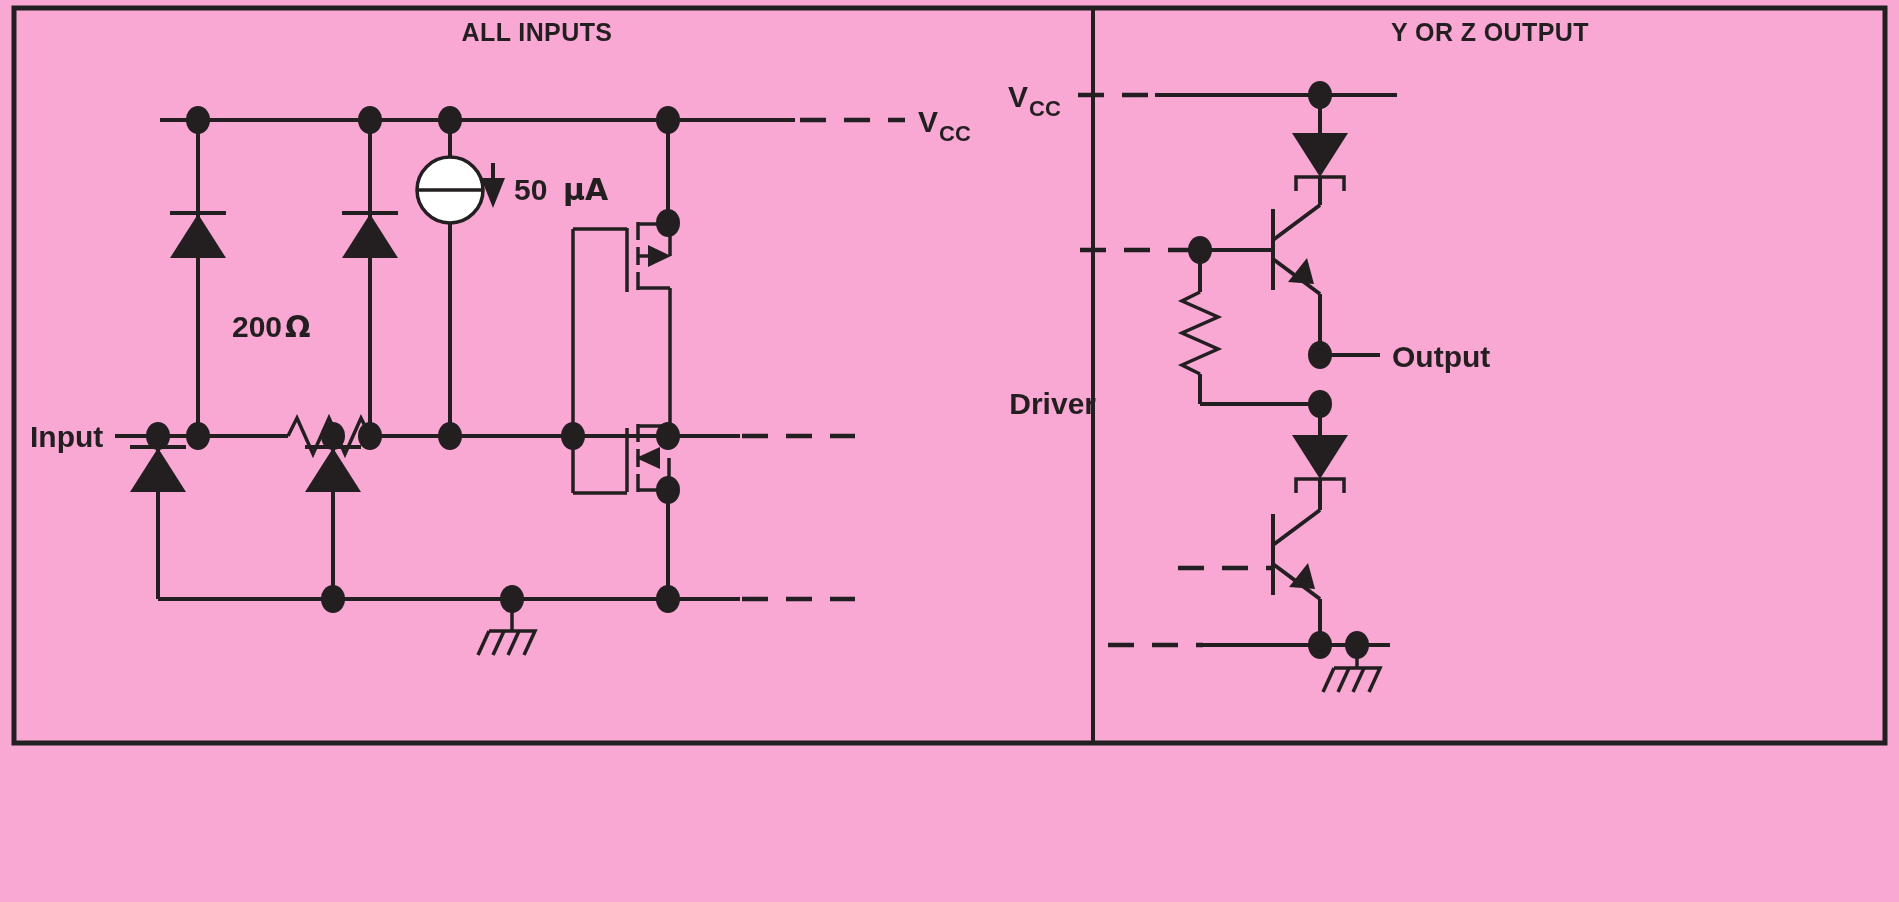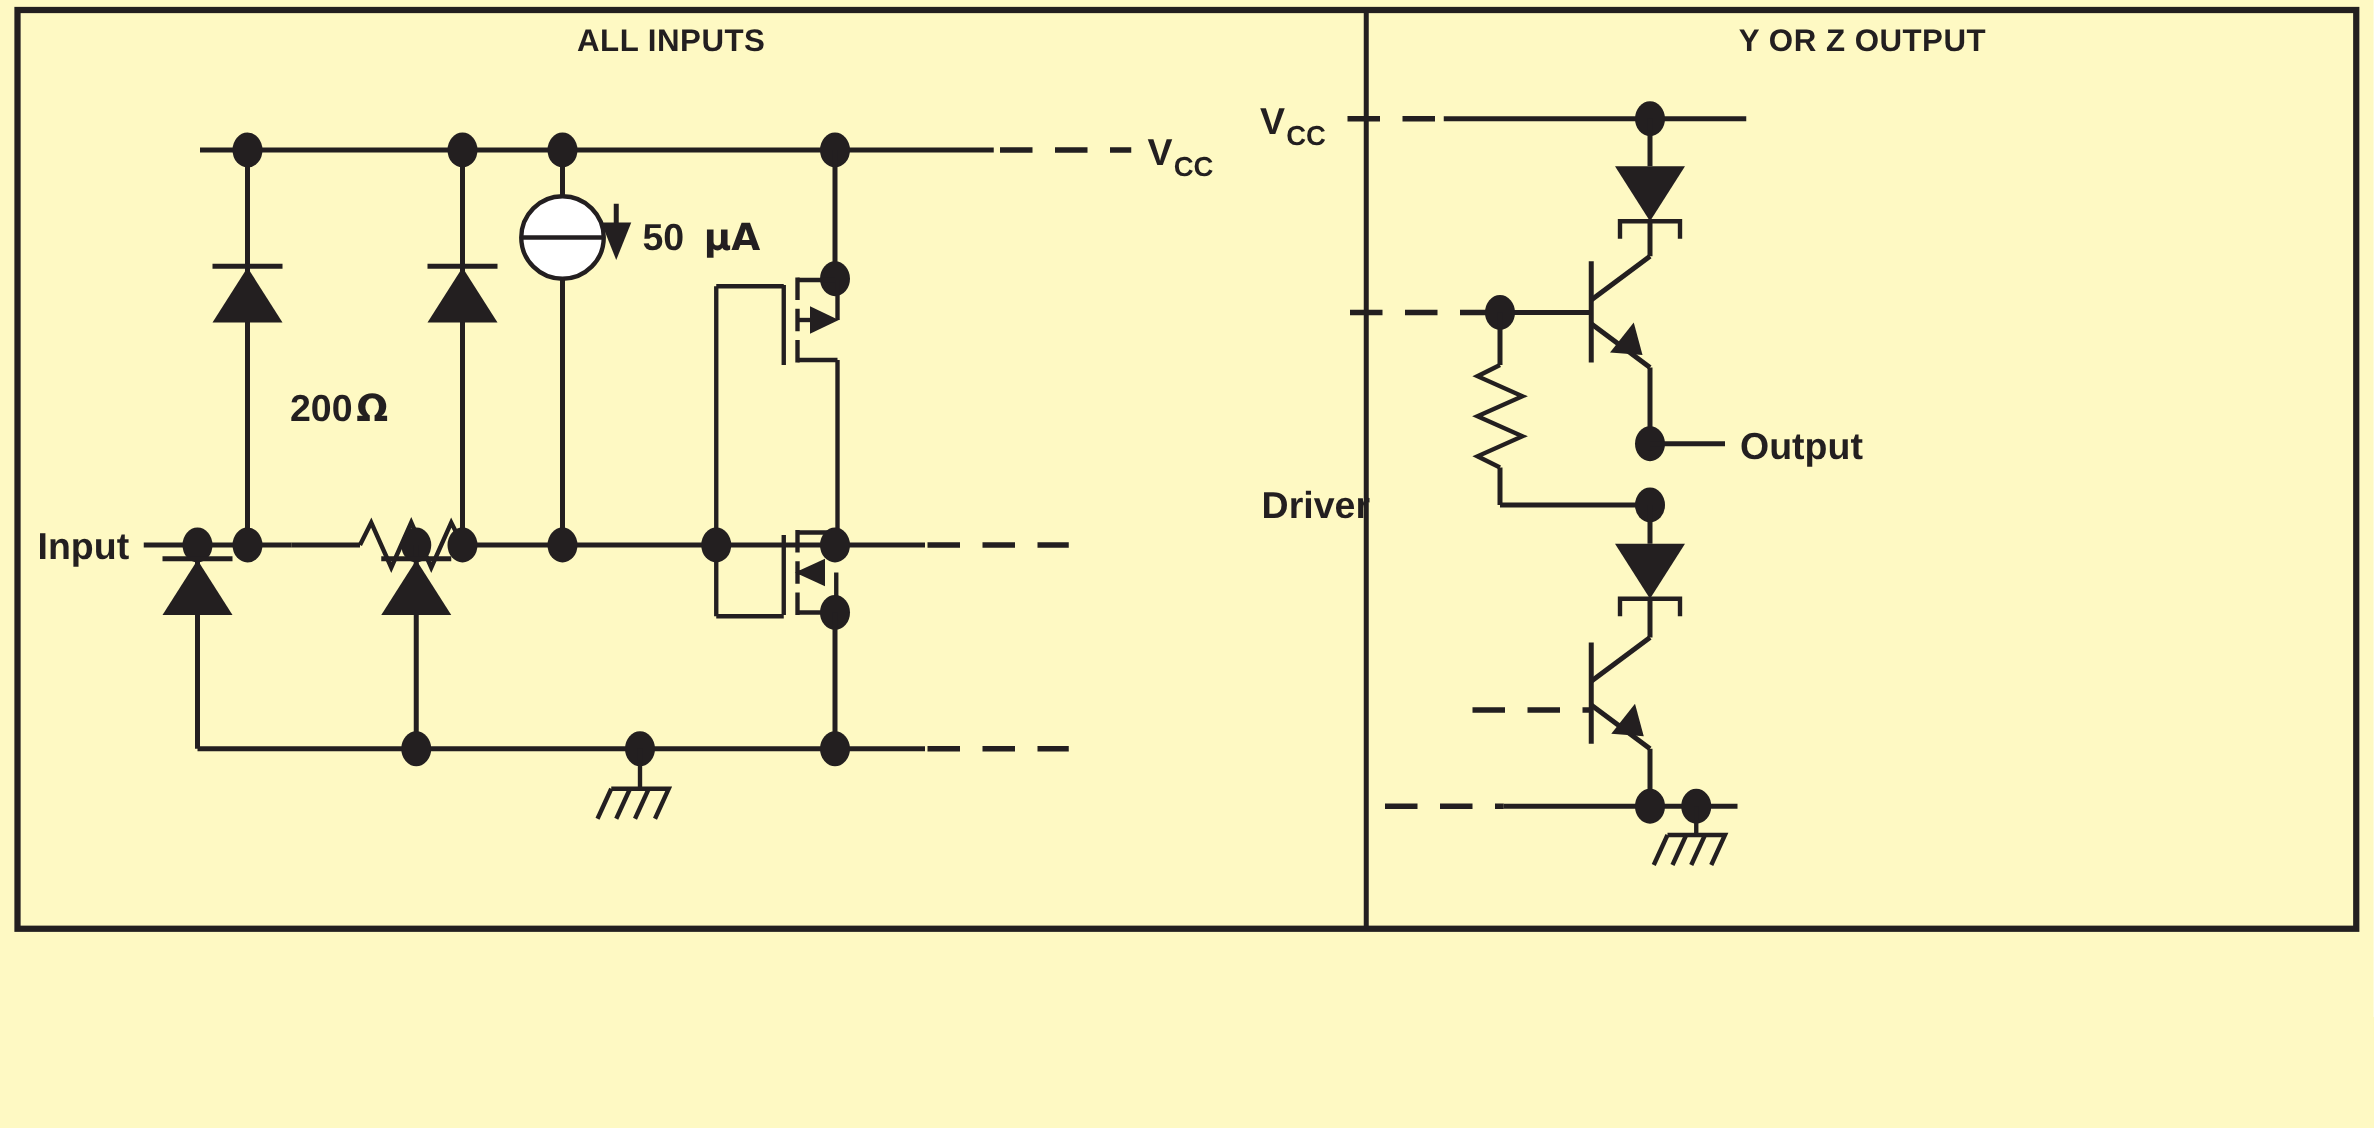--- a/index.html
+++ b/index.html
@@ -11,21 +11,21 @@
   body {
     font-family: "Liberation Sans", sans-serif;
     width: 1899px;
     height: 902px;
     overflow: hidden;
   }
   #root {
     position: relative;
     width: 1899px;
     height: 902px;
-    background: #fef9c3;
+    background: #f9a8d4;
   }
   svg.schematic {
     display: block;
     width: 1899px;
     height: 902px;
   }
   .wire {
     stroke: #231f20;
     stroke-width: 4;
     fill: none;

